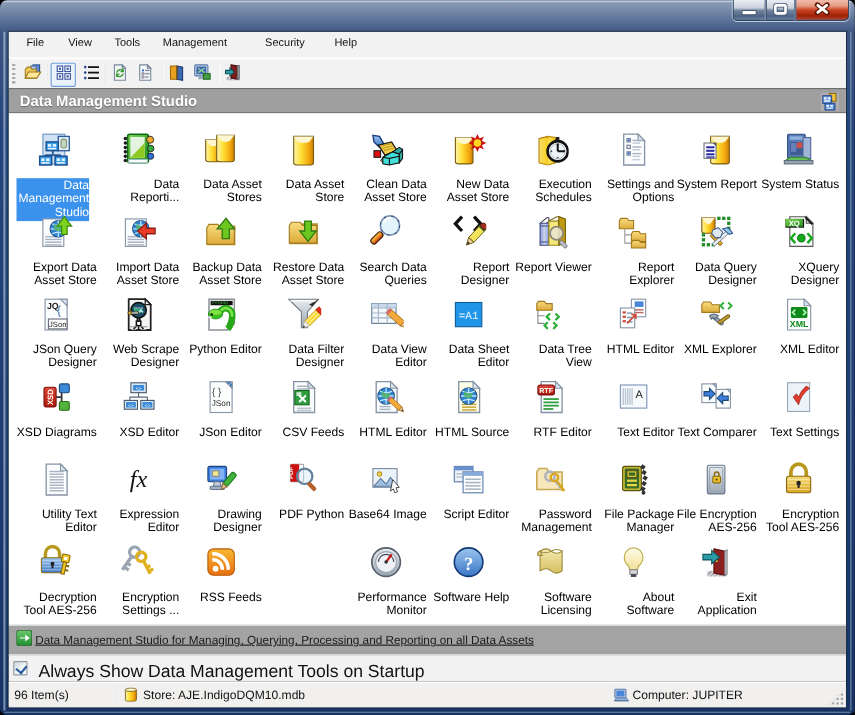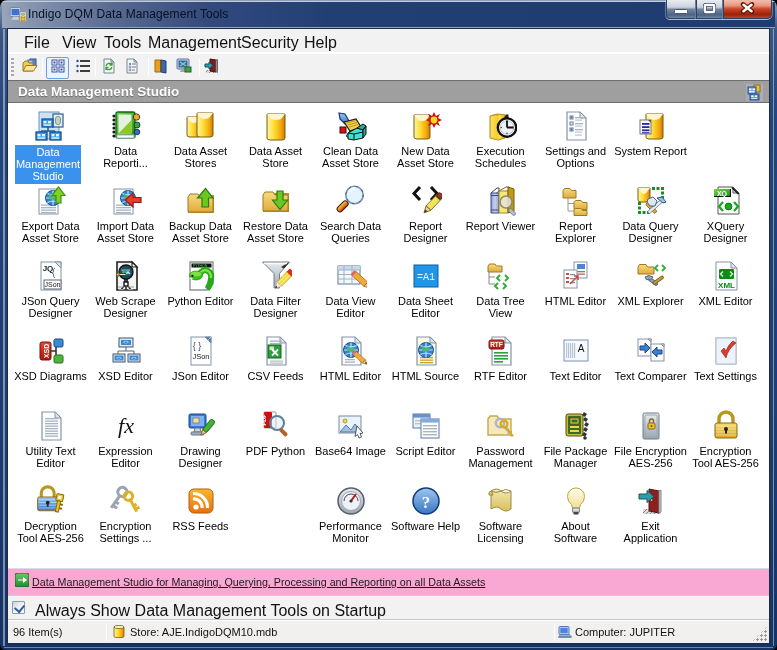--- a/index.html
+++ b/index.html
@@ -16,35 +16,35 @@
 
 #btns{position:absolute;left:666px;top:0;width:108px;height:19px}
 .wb{position:absolute;top:0;height:19px;border:1px solid #30415c;border-top:none;box-shadow:0 1px 0 rgba(220,230,245,.75),1px 0 0 rgba(220,230,245,.35),-1px 0 0 rgba(220,230,245,.35);background:linear-gradient(180deg,#e9edf2 0,#c9d1dc 40%,#74879f 52%,#4d6386 82%,#6c84a2 100%)}
 .wb.min{left:0;width:30px;border-radius:0 0 0 4px}
 .wb.max{left:30px;width:27px}
 .wb.cls{left:57px;width:49px;border-radius:0 0 5px 0;background:linear-gradient(180deg,#f2bcab 0,#e69a84 30%,#cc4424 50%,#9c2208 80%,#b44530 100%)}
 .wb .g2{position:absolute;left:-1px;top:-1px}
 
 #client{position:absolute;left:8px;top:29px;width:761px;height:614px;background:#fff;outline:1px solid #1c2c44}
 #menubar{position:absolute;left:0;top:0;width:100%;height:24px;background:#f2f2f2;border-bottom:1px solid #fff}
-#menubar span{position:absolute;top:5px;font-size:16px;color:#111}
+#menubar span{position:absolute;top:5px;font-size:10px;color:#111}
 #toolbar{position:absolute;left:0;top:25px;width:100%;height:26px;background:#f2f2f2}
 .grip{position:absolute;left:3px;top:4px;width:3px;height:18px;background:repeating-linear-gradient(180deg,#aaa 0,#aaa 2px,transparent 2px,transparent 4px)}
 .tbi{position:absolute;top:4px;width:16px;height:16px}
 .tbtn{position:absolute;top:3px;width:23px;height:22px;border:1px solid #6f9fe0;background:#eaf3fc;border-radius:2px}
 .tsep{position:absolute;top:4px;width:1px;height:18px;background:#c2c2c2;border-right:1px solid #fff}
 #hdr{position:absolute;left:0;top:51px;width:100%;height:23px;background:#a09fa0;border-top:1px solid #6e6e6e;border-bottom:1px solid #6e6e6e}
 #hdr .t{position:absolute;left:10px;top:2.5px;font-size:13.5px;font-weight:bold;color:#fff;text-shadow:0 1px 1px rgba(60,60,60,.55)}
 #hdr .hic{position:absolute;right:6px;top:3px}
 #iconarea{position:absolute;left:0;top:74px;width:100%;height:465px;background:#fff;overflow:hidden}
-.cell{position:absolute;width:75px;text-align:center}
-.cell .ic{width:32px;height:32px;margin:0 auto}
+.cell{position:absolute;width:75px;text-align:right}
+.cell .ic{width:32px;height:32px;margin:10px auto}
 .lbl{margin-top:3px;font-size:11px;line-height:12px;color:#000}
 .lbl.sel{background:#3b92ec;color:#fff;width:66px;margin:3px auto 0 2px;padding:1px 0 2px}
-#linkbar{position:absolute;left:0;top:539px;width:100%;height:27px;background:#f9a8d4;border-top:1px solid #d5dfe5}
+#linkbar{position:absolute;left:0;top:539px;width:100%;height:27px;background:#a3a3a3;border-top:1px solid #d5dfe5}
 #linkbar .gi{position:absolute;left:7px;top:4px}
 #linkbar .lt{position:absolute;left:24px;top:7px;font-size:10.7px;color:#1a1a1a;text-decoration:underline}
 #chkbar{position:absolute;left:0;top:566px;width:100%;height:24px;background:#f2f2f2;border-top:1px solid #d0d0d0}
 .cb{position:absolute;left:4px;top:5px;width:13px;height:13px;background:linear-gradient(135deg,#cdd5de 0,#f5f8fa 60%);border:1px solid #8e99a4;border-radius:1px}
 .cb:after{content:"";position:absolute;left:2.5px;top:1px;width:5px;height:7px;border:solid #2c5c9c;border-width:0 2px 2px 0;transform:rotate(40deg)}
 #chkbar .ct{position:absolute;left:27px;top:6px;font-size:16px;color:#111}
 #status{position:absolute;left:0;top:591px;width:100%;height:23px;background:#f1f0ef;border-top:1px solid #fff;box-shadow:0 -1px 0 #c8c8c8}
 #status .s{position:absolute;top:5px;font-size:11px;color:#111}
 .ssep{position:absolute;top:3px;width:1px;height:17px;background:#c8c8c8;border-right:1px solid #fff}
 .sgrip{position:absolute;right:1px;bottom:1px;width:16px;height:16px;
@@ -117,32 +117,20 @@
 <pattern id="ghatch" width="4" height="4" patternUnits="userSpaceOnUse">
         <rect width="4" height="4" fill="#d8dce2"></rect>
         <path d="M0 4 L4 0" stroke="#888" stroke-width="1"></path>
       </pattern>
 </defs>
   </svg>
 <div id="win">
  <div class="sideL"></div>
     <div class="sideR"></div>
     <div class="botL"></div>
- <div id="title">
-  <span class="tic"><svg width="18" height="17" viewBox="0 0 16 15">
-          <rect x="1" y="0.5" width="9.5" height="8" rx="1" fill="#e8eef6" stroke="#7888a0"></rect>
-          <rect x="2.2" y="1.7" width="7.1" height="5.6" fill="#3c72d8"></rect>
-          <path d="M3.5 8.5 l-1.8 3 h8.2 L8.2 8.5 Z" fill="#c8d0dc" stroke="#98a4b4" stroke-width=".5"></path>
-          <rect x="9.5" y="4" width="6" height="9" rx="1" fill="#ece8de" stroke="#98948a"></rect>
-          <rect x="10.5" y="5.2" width="4" height="2" fill="#a8acb4"></rect>
-          <path d="M10.8 8.6 h3.4 v3.6 h-3.4 Z" fill="#ecc42c" stroke="#9a7a10" stroke-width=".6"></path>
-          <ellipse cx="12.5" cy="8.6" rx="1.7" ry=".9" fill="#f8e48a" stroke="#9a7a10" stroke-width=".5"></ellipse>
-        </svg></span>
-  <span class="txt">Indigo DQM Data Management Tools</span>
- </div>
  <div id="btns">
   <div class="wb min">
         <svg class="g2" width="30" height="19" viewBox="0 0 30 19">
           <rect x="8.5" y="10.5" width="13" height="4" rx="1" fill="#fff" stroke="#47586e"></rect>
         </svg>
       </div>
   <div class="wb max">
         <svg class="g2" width="27" height="19" viewBox="0 0 27 19">
           <rect x="7.5" y="4.5" width="12" height="10" rx="1.5" fill="none" stroke="#47586e"></rect>
           <rect x="9" y="6" width="9" height="7" rx="1" fill="none" stroke="#fff" stroke-width="2.6"></rect>
@@ -405,20 +393,33 @@
               <path d="M13 10 h3 v3 Z" fill="#556"></path>
               <g fill="#28289c">
                 <rect x="7" y="13" width="7.5" height="1.8"></rect>
                 <rect x="7" y="16.2" width="7.5" height="1.8"></rect>
                 <rect x="7" y="19.4" width="7.5" height="1.8"></rect>
                 <rect x="7" y="22.2" width="7.5" height="1.2"></rect>
               </g>
             </svg></div>
           <div class="lbl">System Report</div>
         </div>
+<div class="cell" style="left:680px;top:7px">
+          <div class="ic"><svg width="32" height="32" viewBox="0 0 32 32">
+              <rect x="6" y="2" width="16" height="22" rx="1" fill="#5a7cb8" stroke="#2b4a80"></rect>
+              <rect x="8" y="4" width="12" height="3" fill="#8fb2e0"></rect>
+              <rect x="8" y="9" width="12" height="12" fill="#3e5c94"></rect>
+              <circle cx="17" cy="12" r="3" fill="#c8524a"></circle>
+              <rect x="9" y="10" width="5" height="8" fill="#7694c8" opacity=".7"></rect>
+              <rect x="20" y="5" width="7" height="19" fill="#9fb4d6" stroke="#4d6899"></rect>
+              <path d="M4 26 l4 -3 h14 l6 3 Z" fill="#66c05a" stroke="#2f7d2a"></path>
+              <rect x="3" y="26" width="26" height="3" fill="#9aa7b8" stroke="#5d6a7c"></rect>
+            </svg></div>
+          <div class="lbl">System Status</div>
+        </div>
 <div class="cell" style="left:5px;top:82px">
           <div class="ic"><svg width="32" height="32" viewBox="0 0 32 32">
               <rect x="4" y="4" width="19" height="25" fill="#fcfdfe" stroke="#8593a6"></rect>
               <rect x="6" y="19.5" width="15" height="1.3" fill="#a8b4c2"></rect>
               <rect x="6" y="22" width="15" height="1.3" fill="#a8b4c2"></rect>
               <rect x="6" y="24.5" width="15" height="1.3" fill="#a8b4c2"></rect>
               <rect x="6" y="27" width="15" height="1.3" fill="#a8b4c2"></rect>
               <g transform="translate(3,0)">
                 <circle cx="15" cy="13" r="7.5" fill="#2f84d0" stroke="#1c4f86"></circle>
                 <path d="M8 13 h14 M15 5.5 v15 M9.5 8.5 q5.5 3 11 0 M9.5 17.5 q5.5 -3 11 0" stroke="#bfe3ff" stroke-width="1.2" fill="none"></path>

